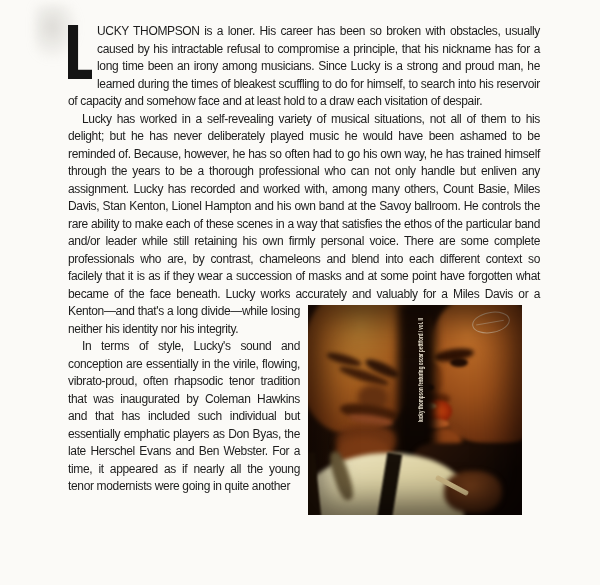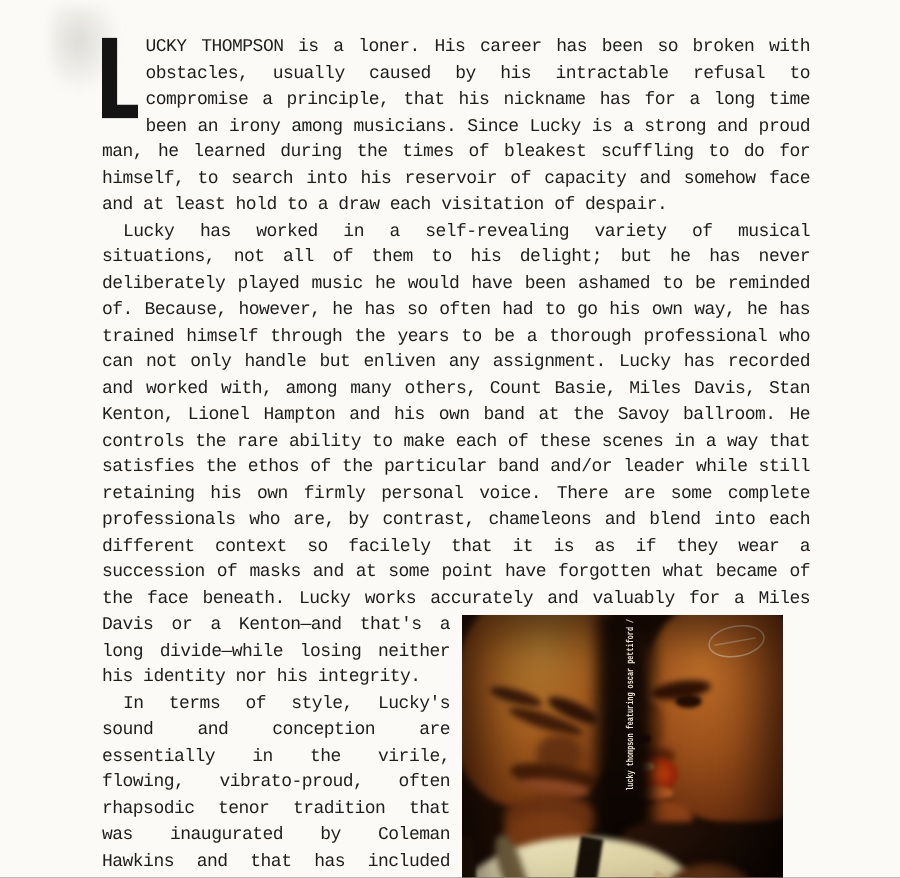--- a/index.html
+++ b/index.html
@@ -11,21 +11,21 @@
   .scan-smudge {
     position:absolute; left:34px; top:4px; width:46px; height:58px;
     background:radial-gradient(ellipse at 40% 40%, rgba(170,168,160,0.38), rgba(170,168,160,0) 70%);
     filter:blur(4px); pointer-events:none;
   }
   .text-block {
     position:absolute; left:68px; top:23px; width:472px;
     font-size:12px; line-height:17.5px; letter-spacing:-0.35px;
     text-align:justify;
   }
-  .text-block p { margin:0;font-family:Liberation Mono, monospace; }
+  .text-block p { margin:0; }
   .p2, .p3 { text-indent:14px; }
   .dropcap {
     float:left; width:24px; height:54px; margin:2px 5px 1px 0;
     background:#141414;
     clip-path:polygon(0 0, 42% 0, 42% 83%, 100% 83%, 100% 100%, 0 100%);
     color:transparent; font-size:46px; overflow:hidden; text-indent:0;
   }
   
   .cover-wrap {
     float:right; width:214px; height:210px; margin:2px 18px 6px 8px;

